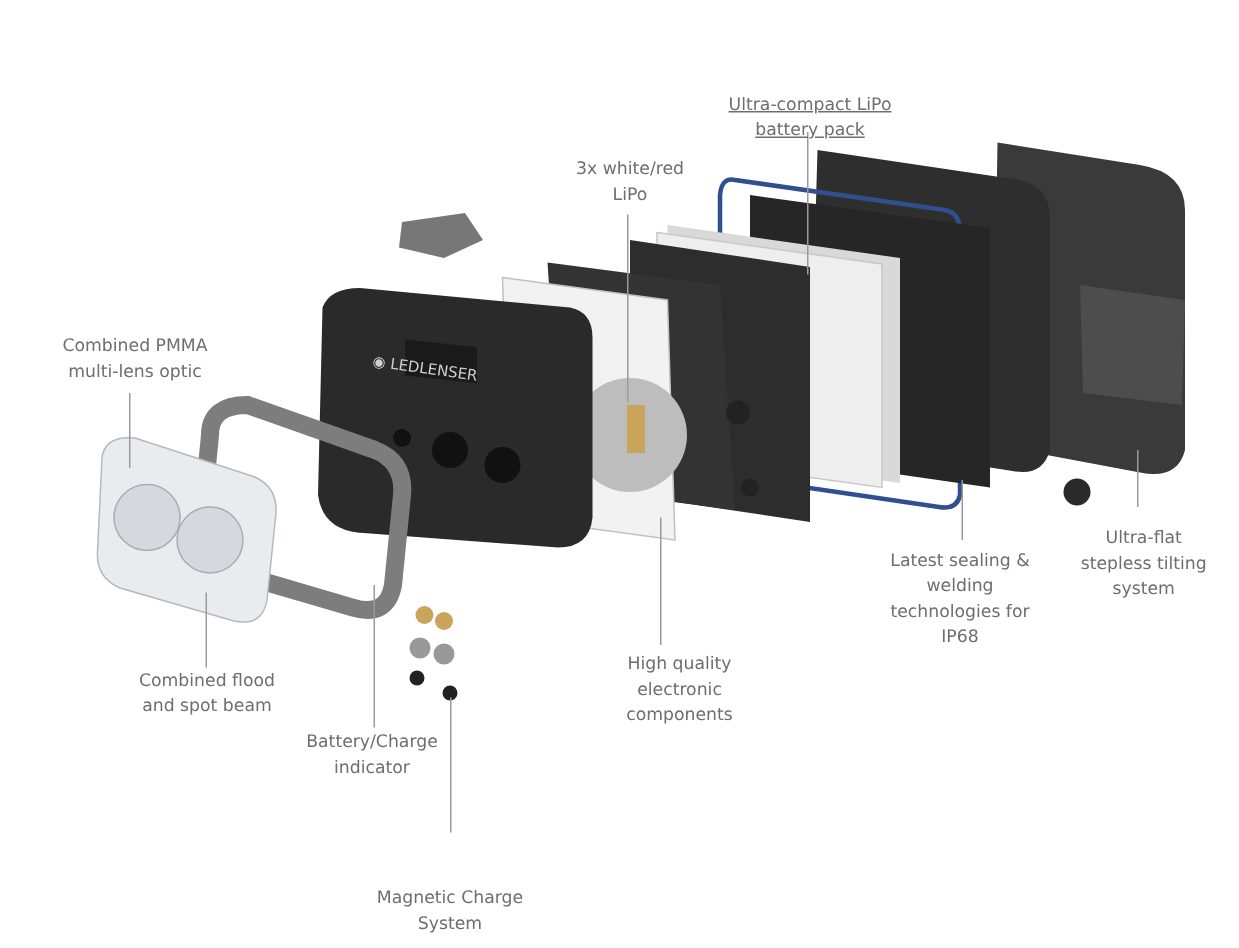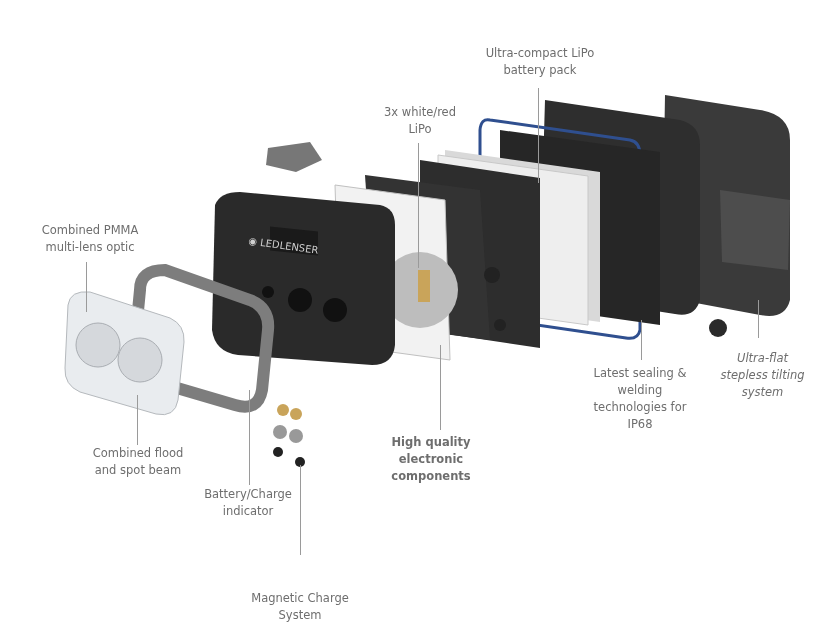--- a/index.html
+++ b/index.html
@@ -95,26 +95,26 @@
 <div class="leader" style="left:758px; top:300px; height:38px;"></div>
 
 <div class="label" style="left:20px; top:222px; width:140px;">Combined PMMA
 multi-lens optic</div>
 <div class="label" style="left:78px; top:445px; width:120px;">Combined flood
 and spot beam</div>
 <div class="label" style="left:183px; top:486px; width:130px;text-align:center;">Battery/Charge
 indicator</div>
 <div class="label" style="left:240px; top:590px; width:120px;">Magnetic Charge
 System</div>
-<div class="label" style="left:385px; top:434px; width:92px;font-weight:bold;">High quality
+<div class="label" style="left:407px; top:434px; width:92px;">High quality
 electronic
 components</div>
 <div class="label" style="left:370px; top:104px; width:100px;">3x white/red
 LiPo</div>
-<div class="label" style="left:470px; top:45px; width:140px;">Ultra-compact LiPo
+<div class="label" style="left:470px; top:61px; width:140px;text-decoration:underline;">Ultra-compact LiPo
 battery pack</div>
 <div class="label" style="left:585px; top:365px; width:110px;">Latest sealing &amp;
 welding
 technologies for
 IP68</div>
-<div class="label" style="left:710px; top:350px; width:105px;font-style:italic;">Ultra-flat
+<div class="label" style="left:710px; top:350px; width:105px;">Ultra-flat
 stepless tilting
 system</div>
 
 </body></html>

